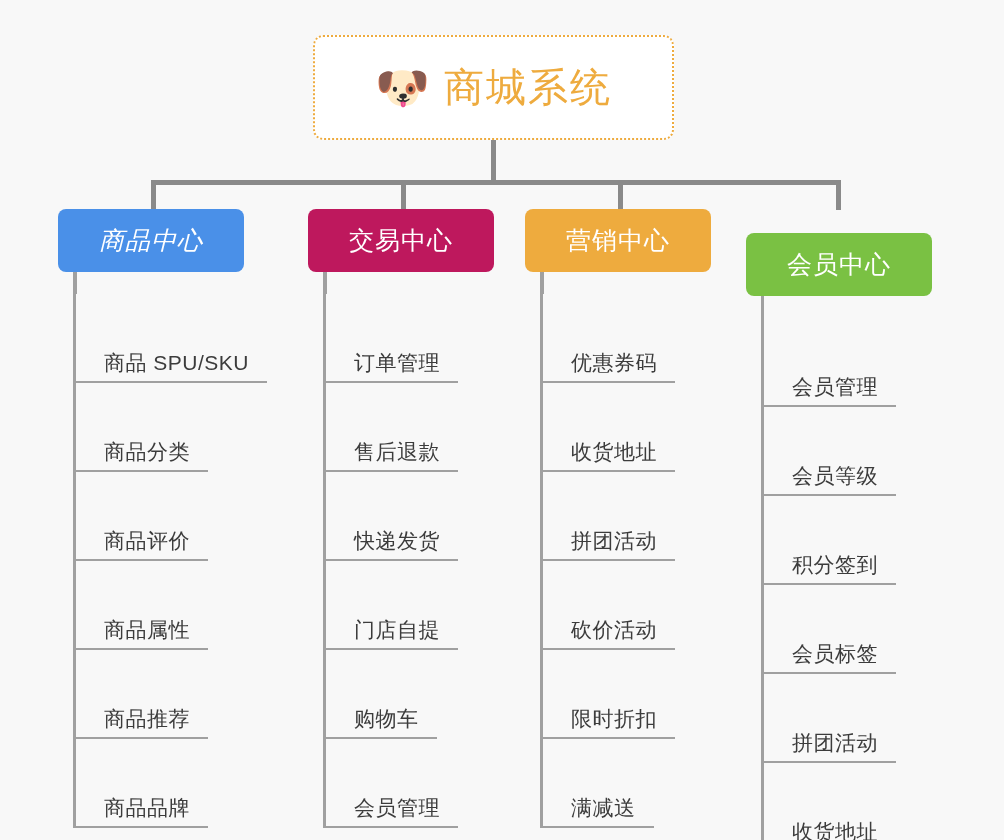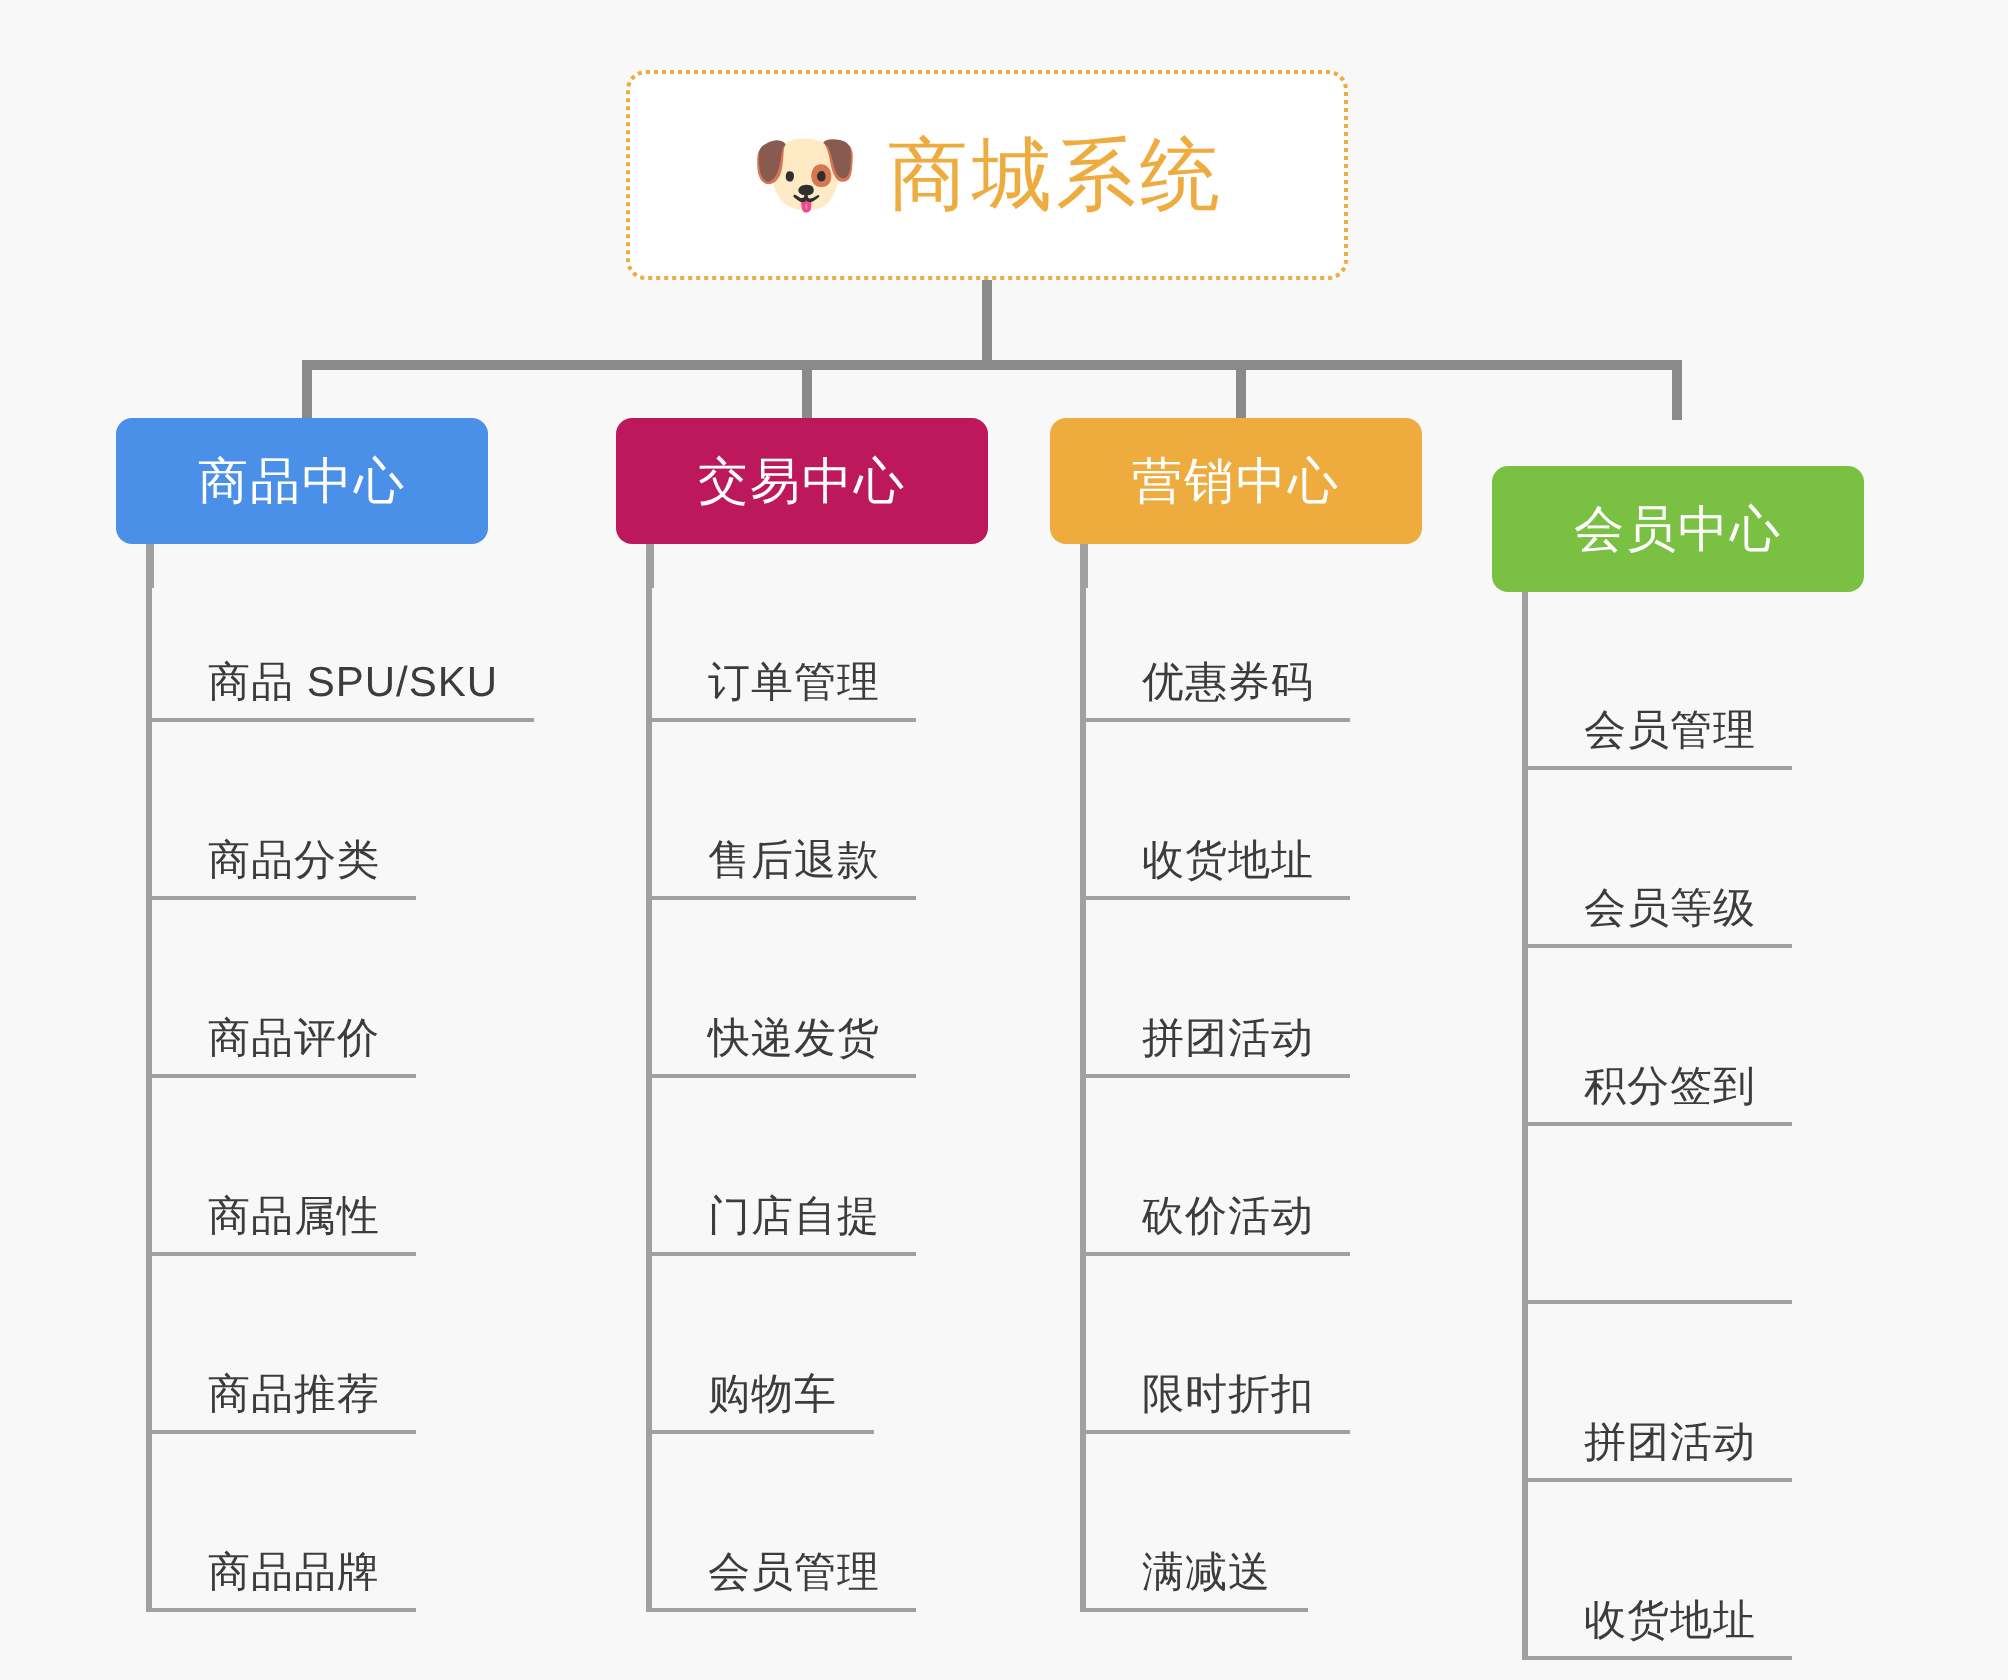--- a/index.html
+++ b/index.html
@@ -107,20 +107,21 @@
     color: #ffffff;
     font-size: 25px;
     letter-spacing: 1px;
     white-space: nowrap;
   }
 
   
   .leaf-list {
     position: relative;
     margin-left: 15px;
+    padding-top: 22px;
     border-left: 3px solid #a0a0a0;
   }
   .leaf-item {
     position: relative;
     height: 89px;
     box-sizing: border-box;
     display: flex;
     align-items: flex-end;
     padding-left: 28px;
   }
@@ -156,21 +157,21 @@
   <div class="conn conn-drop drop-2"></div>
   <div class="conn conn-drop drop-3"></div>
   <div class="conn conn-drop drop-4"></div>
 
   <div class="conn-stem" style="left:74px;"></div>
   <div class="conn-stem" style="left:324px;"></div>
   <div class="conn-stem" style="left:541px;"></div>
   <div class="conn-stem" style="left:762px;"></div>
 
   <div class="column col-1">
-    <div class="cat-header" style="background: rgb(74, 144, 232);">
+    <div class="cat-header" style="background: rgb(74, 144, 232); font-style: italic;">
       <span>商品中心</span>
     </div>
     <div class="leaf-list">
       <div class="leaf-item">
         <span class="leaf-label">商品 SPU/SKU</span>
         <span class="leaf-rule" style="width: 194px;"></span>
       </div>
       <div class="leaf-item">
         <span class="leaf-label">商品分类</span>
         <span class="leaf-rule" style="width: 135px;"></span>
@@ -269,20 +270,21 @@
       </div>
       <div class="leaf-item">
         <span class="leaf-label">会员等级</span>
         <span class="leaf-rule" style="width: 135px;"></span>
       </div>
       <div class="leaf-item">
         <span class="leaf-label">积分签到</span>
         <span class="leaf-rule" style="width: 135px;"></span>
       </div>
       <div class="leaf-item">
+        <span class="leaf-label">会员标签</span>
         <span class="leaf-rule" style="width: 135px;"></span>
       </div>
       <div class="leaf-item">
         <span class="leaf-label">拼团活动</span>
         <span class="leaf-rule" style="width: 135px;"></span>
       </div>
       <div class="leaf-item">
         <span class="leaf-label">收货地址</span>
         <span class="leaf-rule" style="width: 135px;"></span>
       </div>

